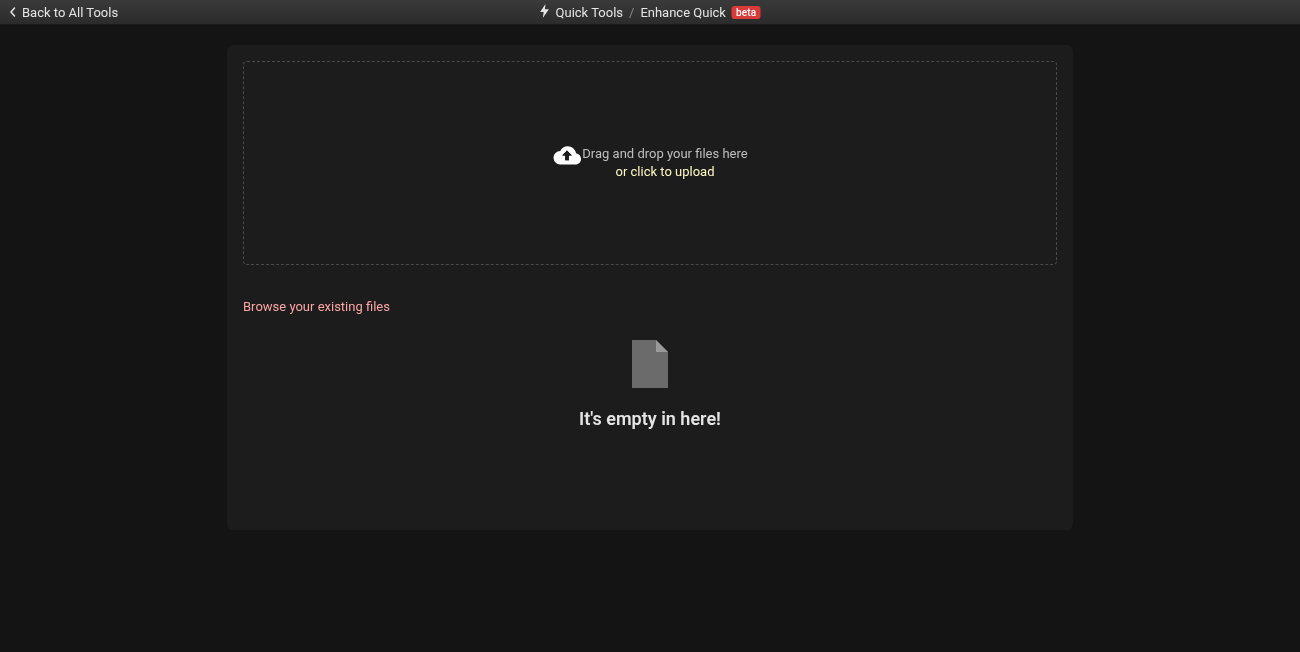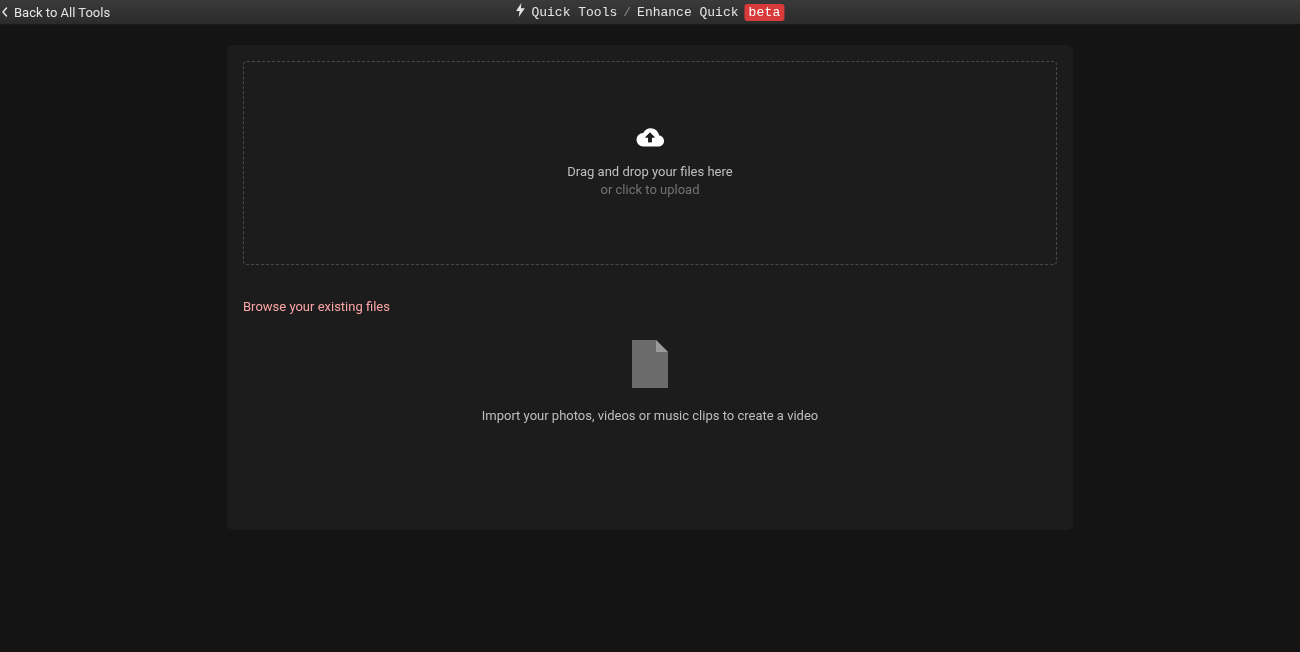--- a/index.html
+++ b/index.html
@@ -13,21 +13,21 @@
       color: #e5e5e5;
       width: 1300px;
       height: 652px;
       overflow: hidden;
     }
     .header {
       height: 25px;
       background: linear-gradient(to bottom, #3a3a3a, #2b2b2b);
       display: flex;
       align-items: center;
-      padding: 0 0;
+      padding: 0 8px;
       border-bottom: 1px solid #1a1a1a;
       position: relative;
     }
     .back-link {
       display: flex;
       align-items: center;
       gap: 4px;
       color: #e5e5e5;
       font-size: 13px;
       cursor: pointer;
@@ -38,77 +38,75 @@
       fill: #e5e5e5;
     }
     .breadcrumb {
       position: absolute;
       left: 50%;
       transform: translateX(-50%);
       display: flex;
       align-items: center;
       gap: 6px;
       font-size: 13px;
-      font-family: Liberation Mono, monospace;
     }
     .breadcrumb .bolt-icon svg {
       width: 10px;
       height: 14px;
       fill: #e5e5e5;
     }
     .breadcrumb .sep {
       color: #888;
     }
     .breadcrumb .tool-name {
       color: #e5e5e5;
     }
     .breadcrumb .current {
       color: #e5e5e5;
     }
     .beta-badge {
       background: #d93b3b;
       color: #fff;
-      font-size: 13px;
+      font-size: 10px;
       padding: 1px 4px;
       border-radius: 3px;
       font-weight: 500;
       letter-spacing: 0.2px;
     }
     .main-card {
       margin: 20px auto 0;
       width: 846px;
       background: #1c1c1c;
       border-radius: 6px;
       padding: 16px;
       min-height: 485px;
     }
     .dropzone {
       border: 1px dashed #4a4a4a;
       border-radius: 4px;
       height: 204px;
       display: flex;
-      flex-direction: column;
       align-items: center;
       justify-content: center;
       cursor: pointer;
     }
     .cloud-icon svg {
       width: 30px;
       height: 22px;
       fill: #fff;
       margin-bottom: 10px;
     }
     .drop-text {
       font-size: 13px;
       color: #bfbfbf;
       text-align: center;
       line-height: 1.4;
     }
     .click-upload {
-      color: #737373;
+      color: #fef9c3;
     }
     .browse-label {
       margin-top: 34px;
       font-size: 13px;
       color: #fca5a5;
     }
     .empty-state {
       text-align: center;
       margin-top: 26px;
     }
@@ -172,15 +170,15 @@
 
   <div class="browse-label">Browse your existing files</div>
 
   <div class="empty-state">
     <span class="empty-icon">
       <svg viewBox="0 0 36 48">
         <path d="M0 0 L24 0 L36 12 L36 48 L0 48 Z" fill="#6b6b6b"></path>
         <path d="M24 0 L24 12 L36 12 Z" fill="#9a9a9a"></path>
       </svg>
     </span>
-    <div class="empty-subtitle">Import your photos, videos or music clips to create a video</div>
+    <div class="empty-title">It's empty in here!</div>
   </div>
 </div>
 
 </body></html>

